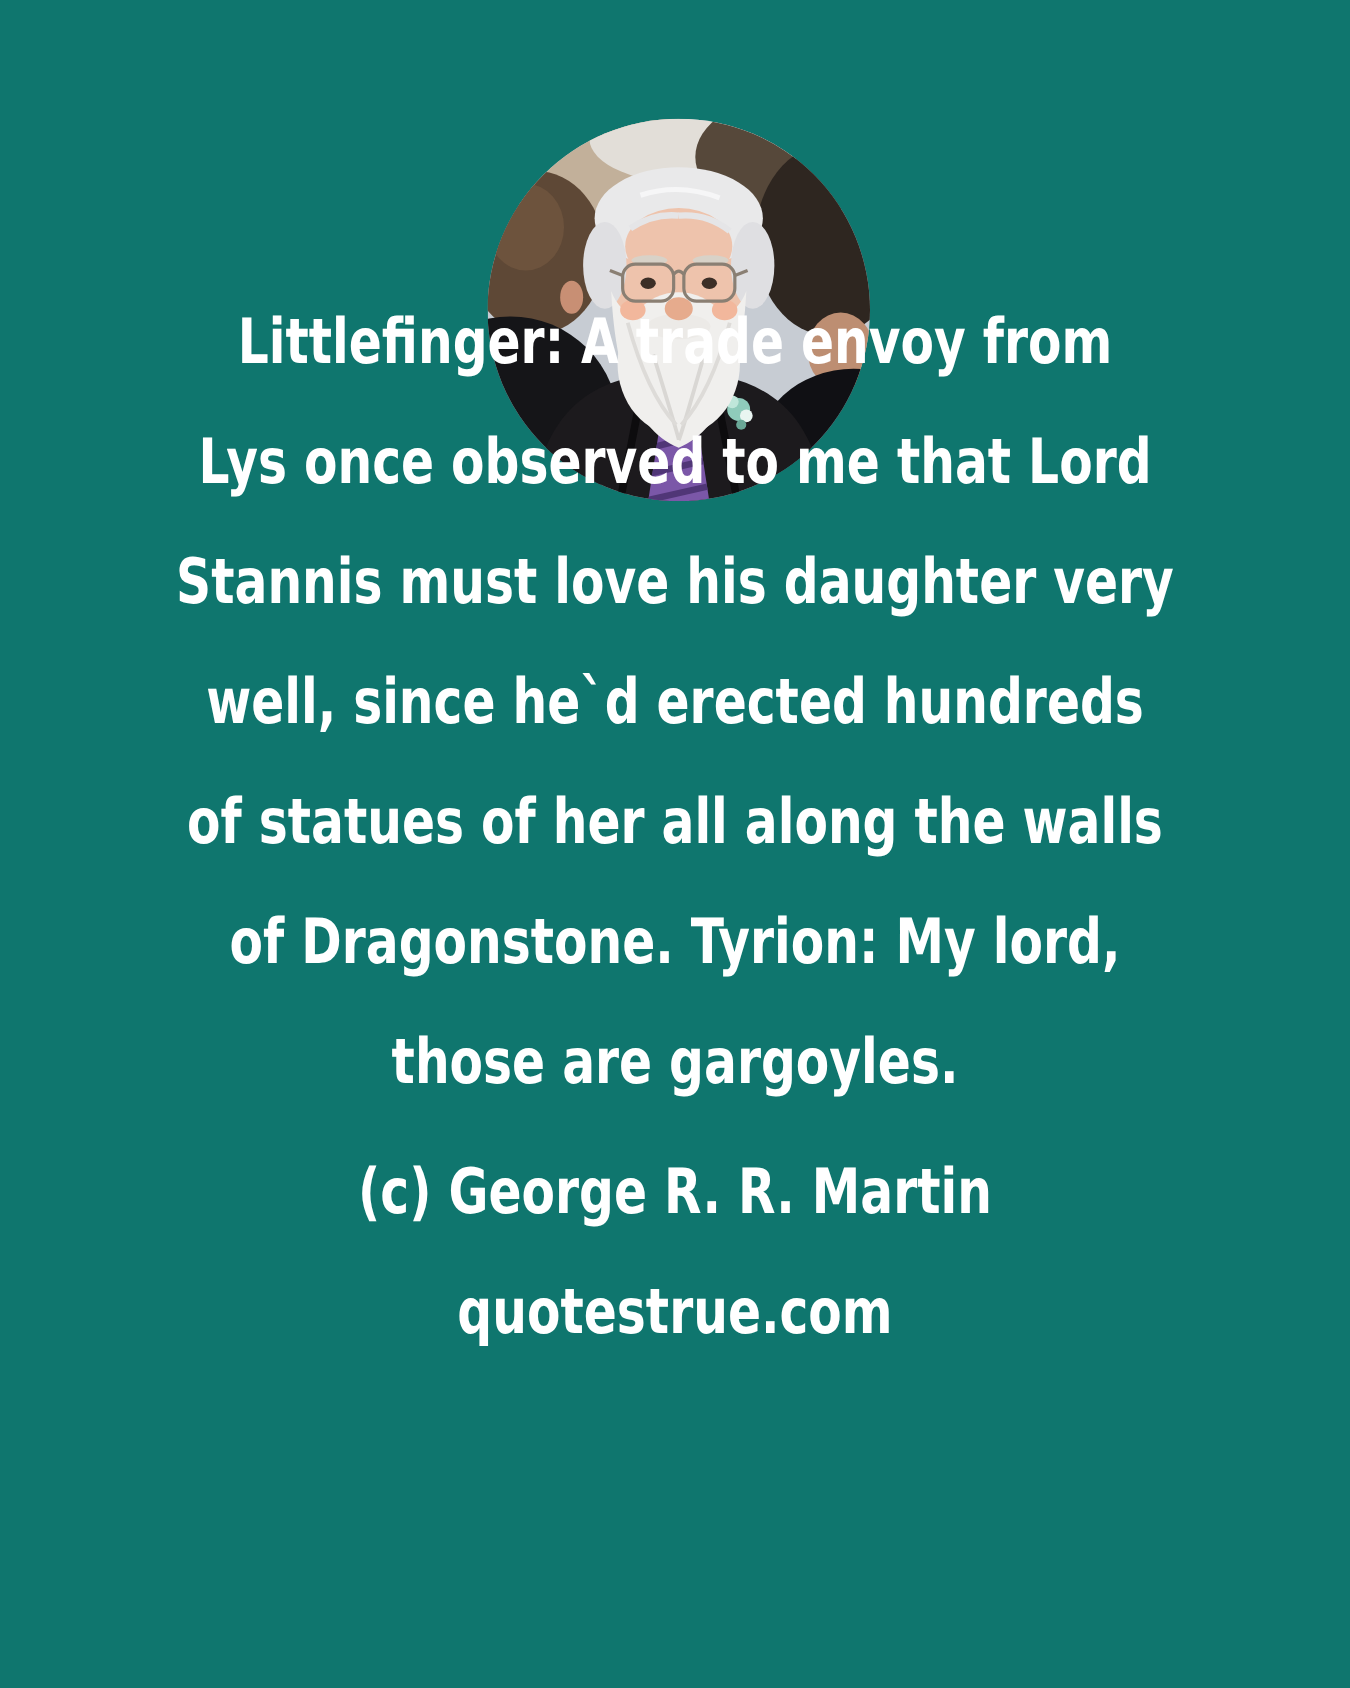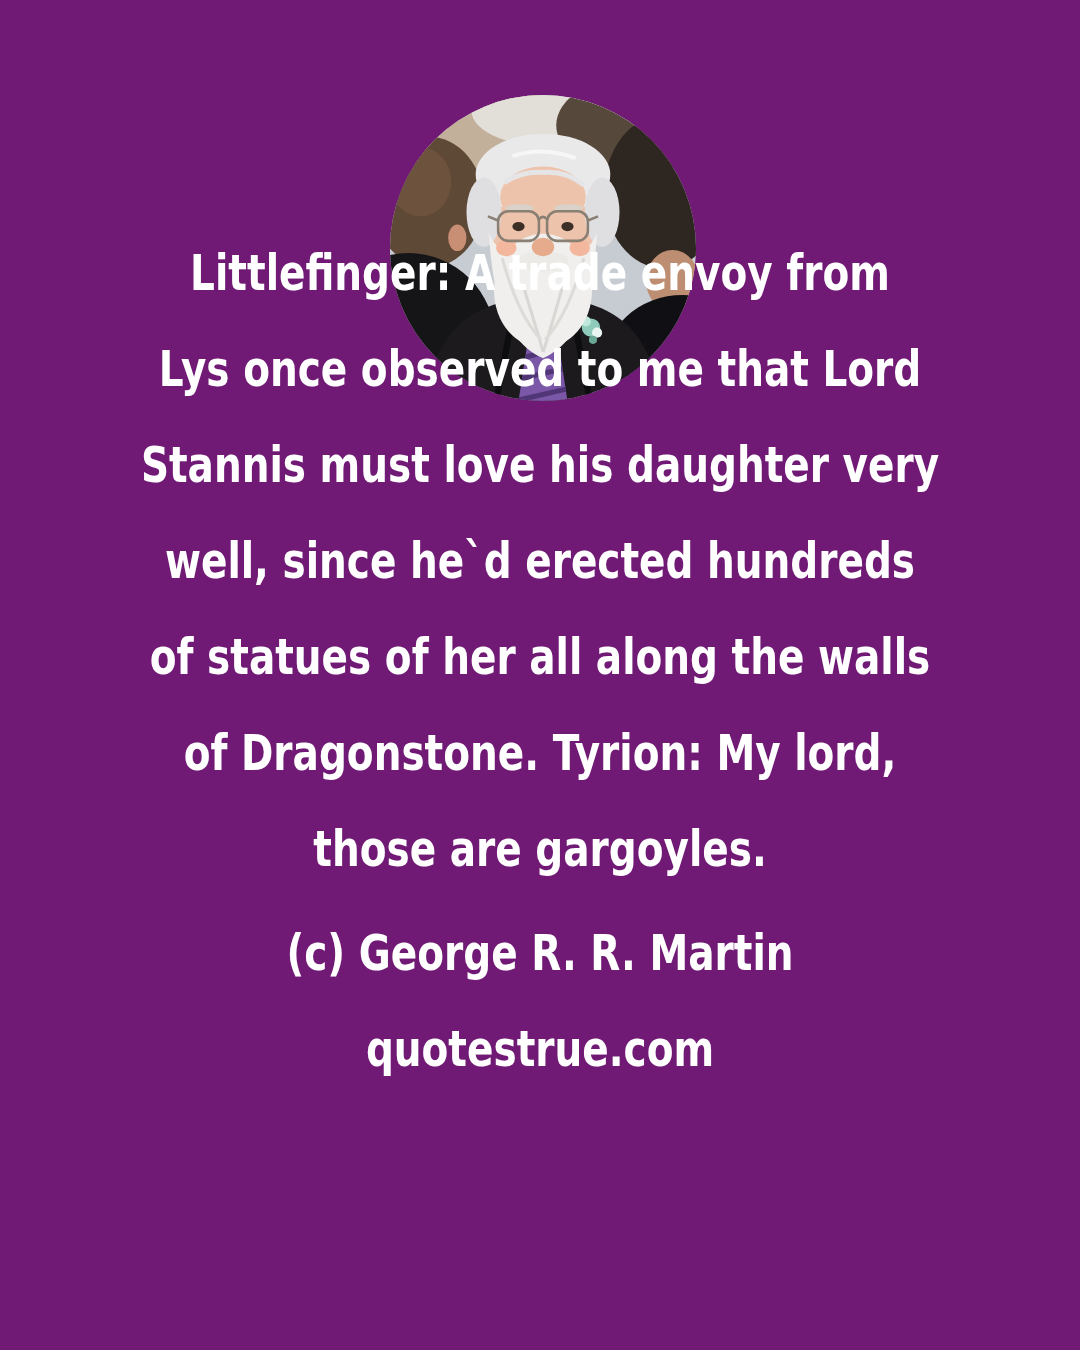--- a/index.html
+++ b/index.html
@@ -37,21 +37,21 @@
     line-height: 96px;
     letter-spacing: 0px;
   }
   .quote-line { white-space: nowrap; }
   .attribution { margin-top: 8px; white-space: nowrap; }
   .site { white-space: nowrap; }
 </style>
 </head>
 <body style="background: rgb(66, 98, 227);">
 
-<div class="card" style="background: #701a75;">
+<div class="card" style="background: #0f766e;">
 
   <div class="avatar">
     <svg width="306" height="306" viewBox="0 0 300 300" xmlns="http://www.w3.org/2000/svg">
 
       <rect x="0" y="0" width="300" height="300" fill="#c7ccd3"></rect>
       <ellipse cx="70" cy="25" rx="95" ry="48" fill="#c2b09a"></ellipse>
       <ellipse cx="165" cy="16" rx="85" ry="36" fill="#e2ded8"></ellipse>
       <ellipse cx="238" cy="30" rx="75" ry="48" fill="#56483a"></ellipse>
       <ellipse cx="268" cy="95" rx="58" ry="75" fill="#2e2620"></ellipse>
 

